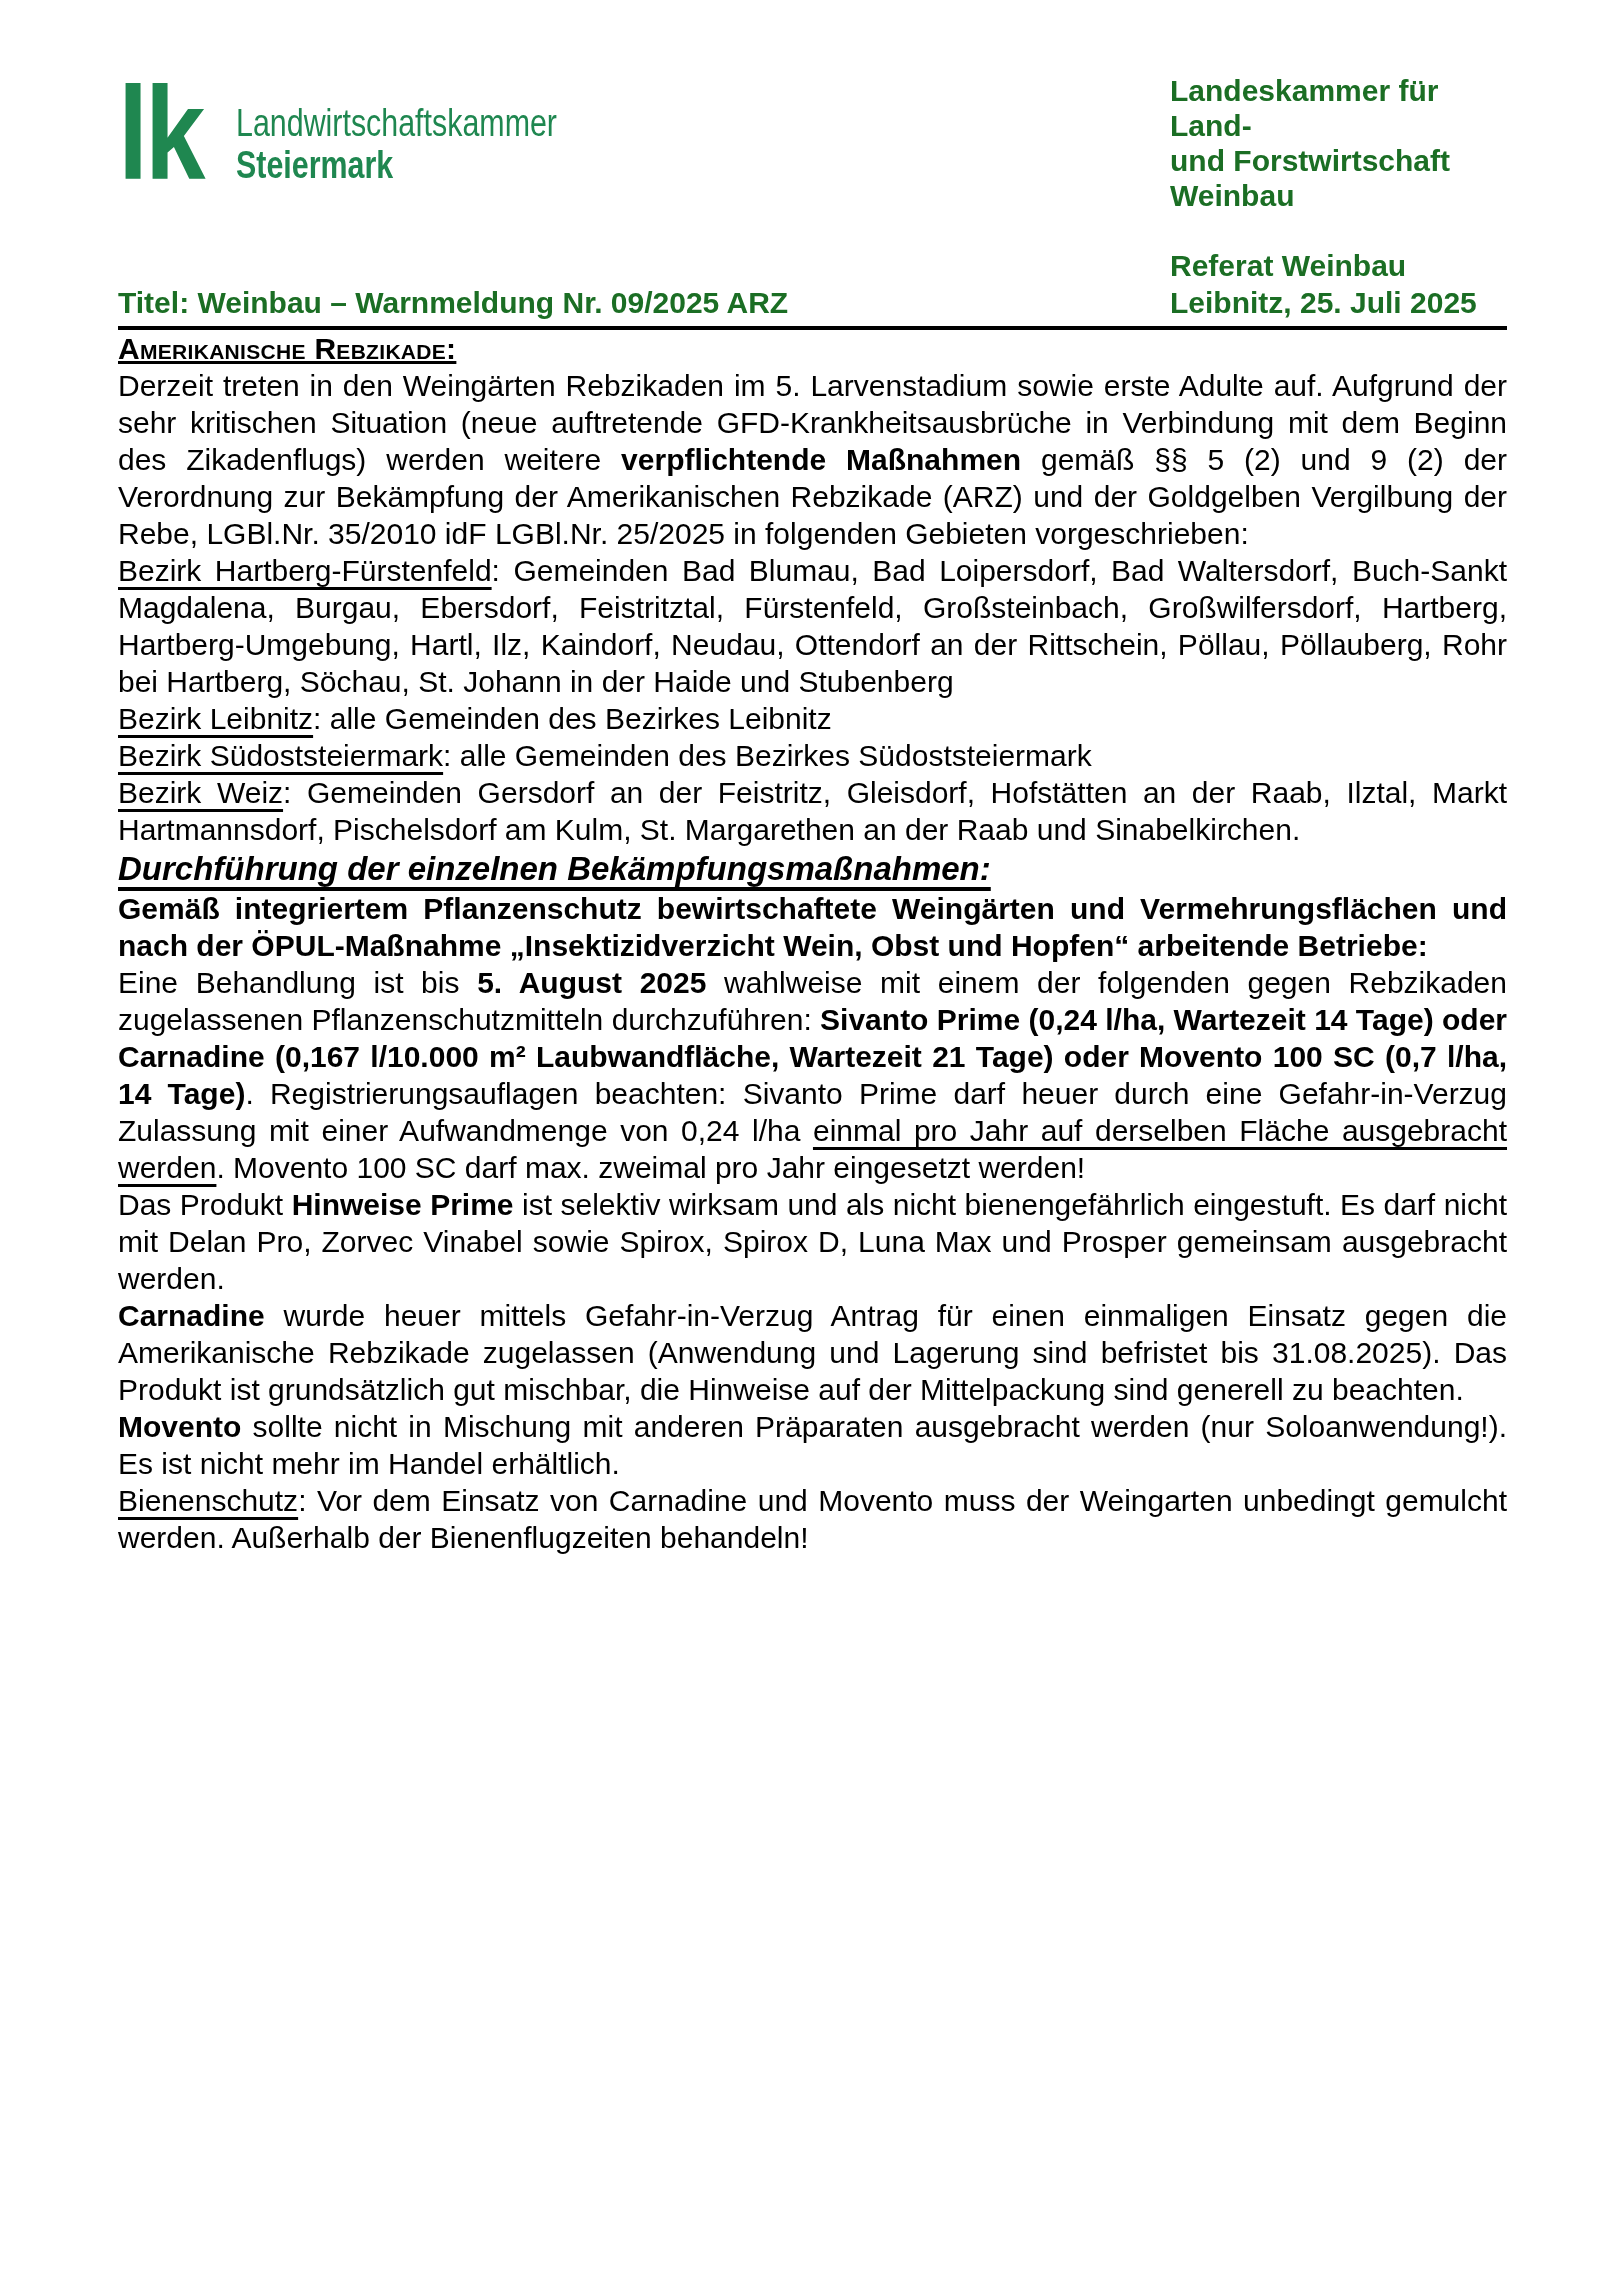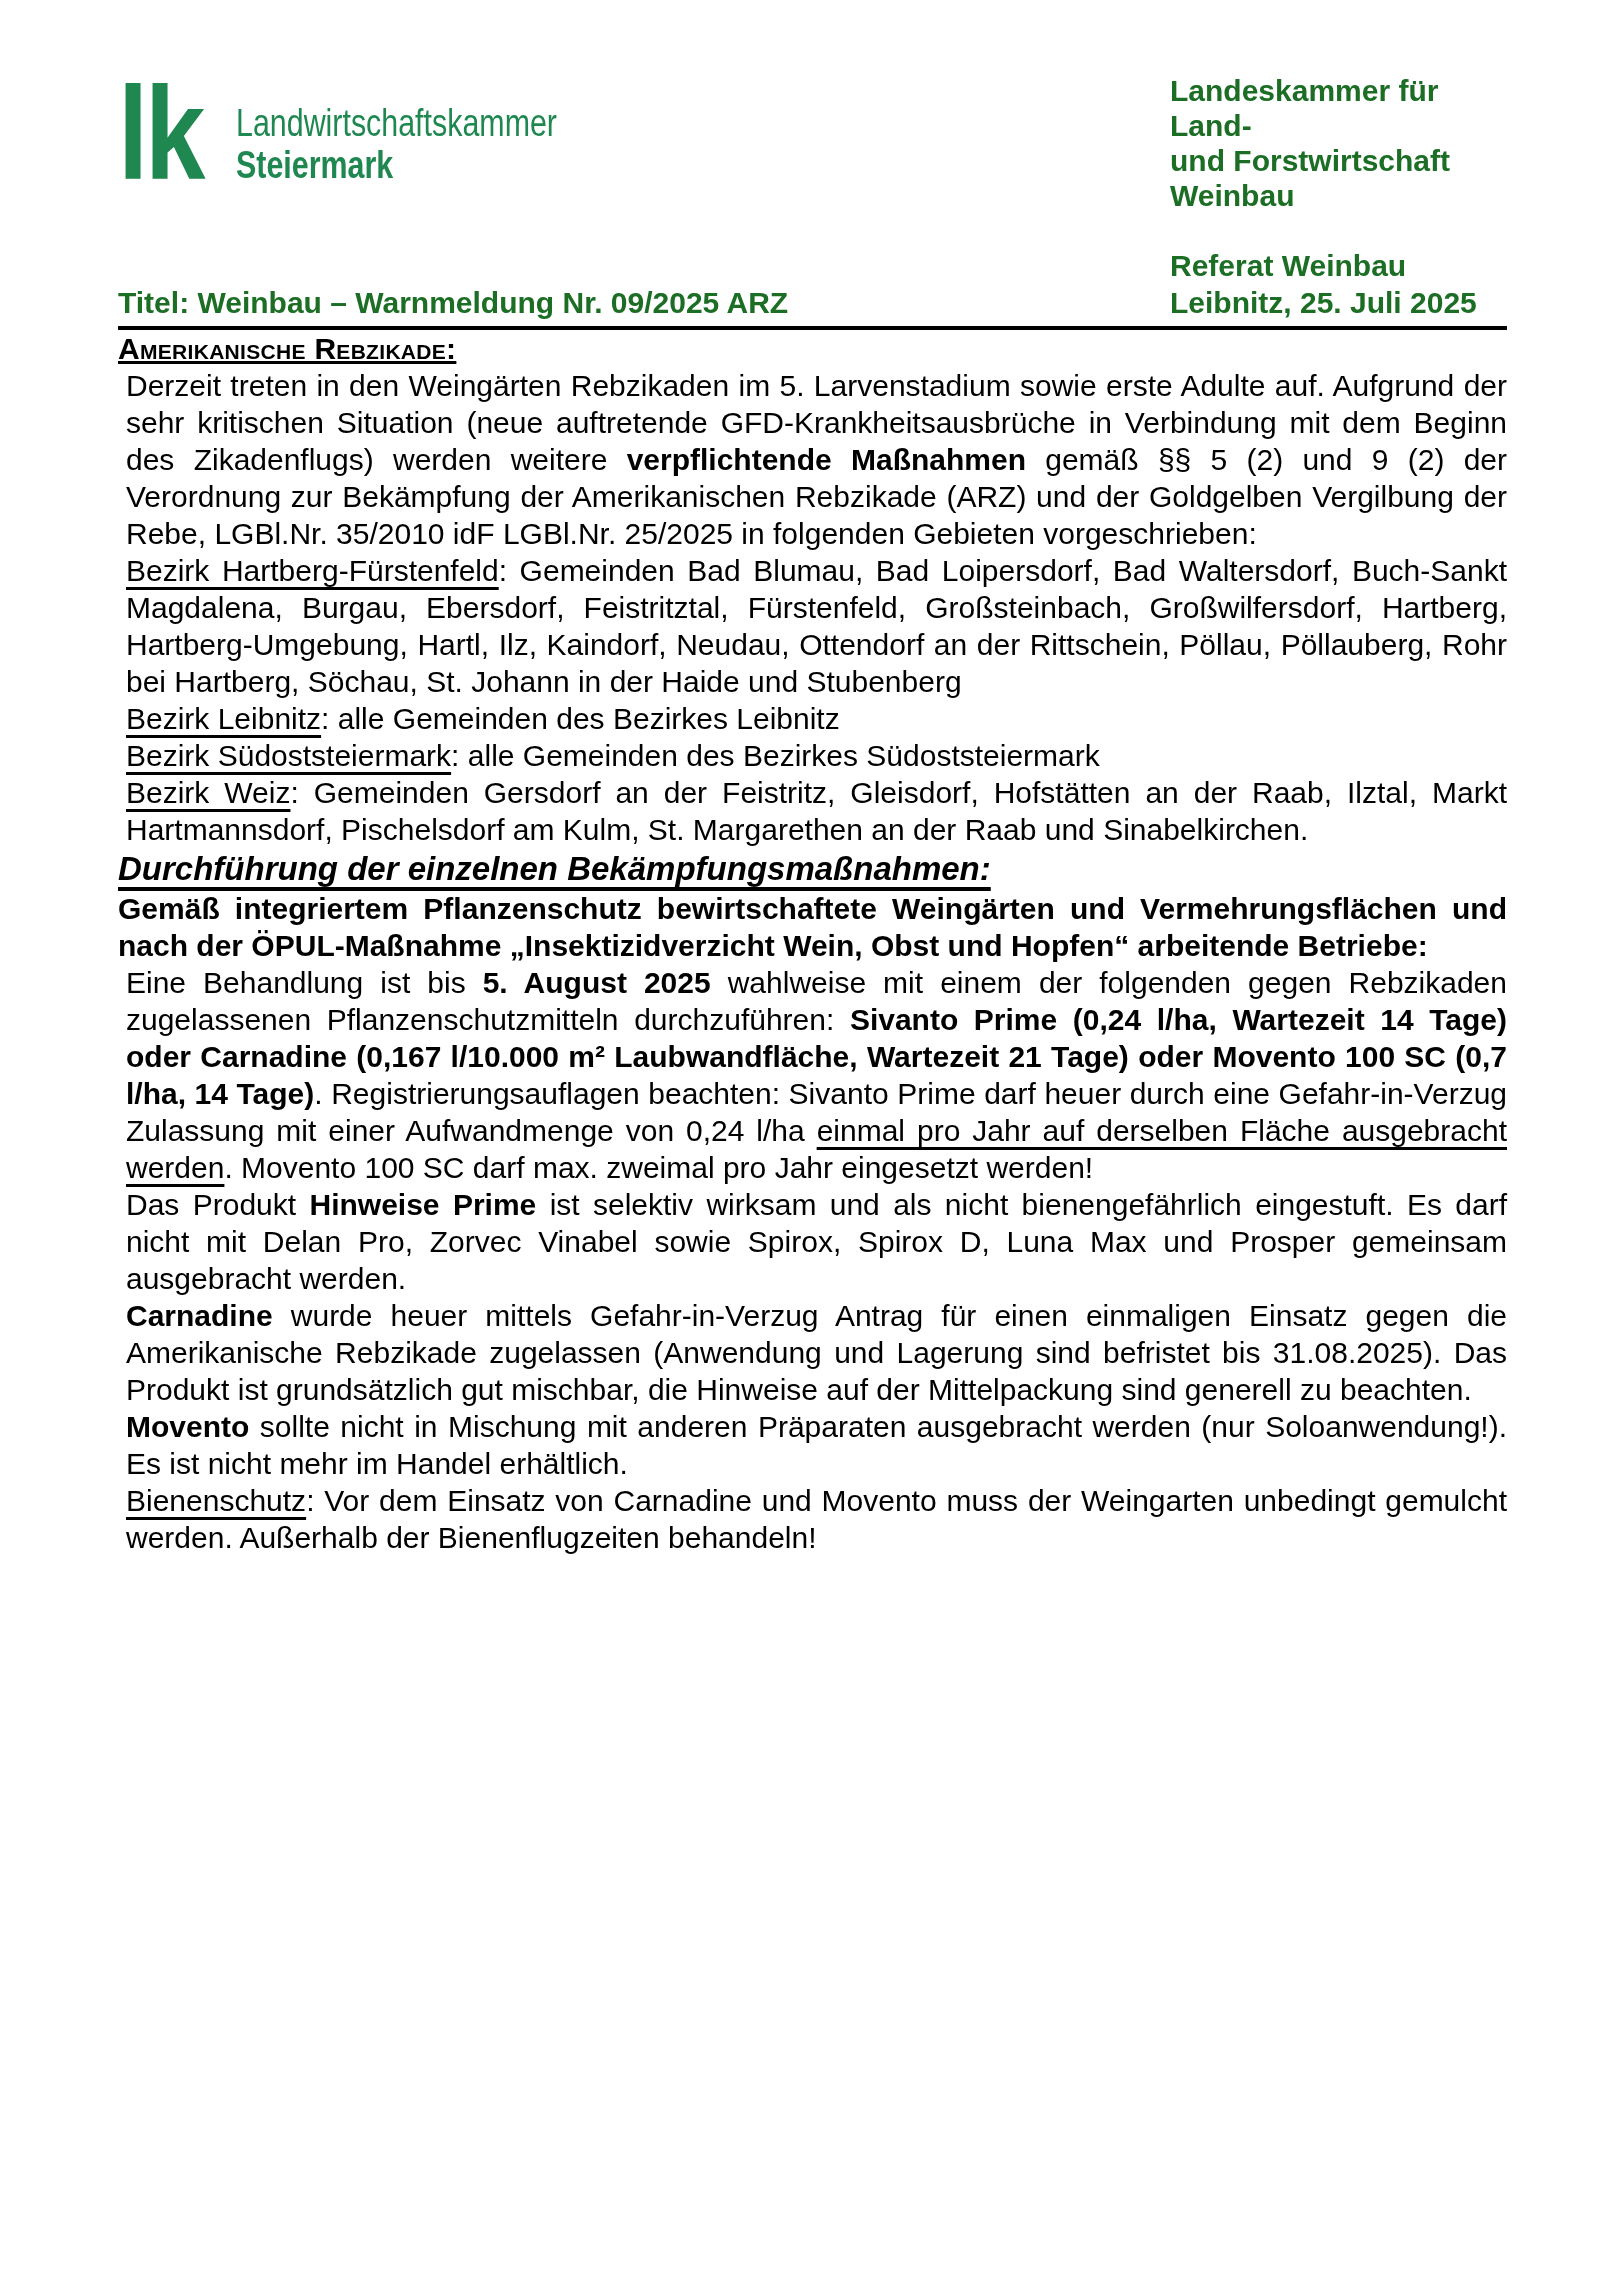--- a/index.html
+++ b/index.html
@@ -67,21 +67,21 @@
   }
   .dateline{width:337px;}
   .rule{margin-top:5.2px;height:3.9px;background:#000000;}
 
   
   .content p, .content h2, .content h3{
     margin:0;
     font-size:30px;
     line-height:37px;
   }
-  .content p{text-align:justify;margin-left:8px;}
+  .content p{text-align:justify;}
   .h-intro{
     margin-top:29px;
     font-weight:700;
     font-variant:small-caps;
     letter-spacing:0.3px;
     text-decoration:underline;
   }
   .p-intro{margin-top:1.3px;}
   .p-d1{margin-top:37px;}
   .p-d2{margin-top:37px;}

